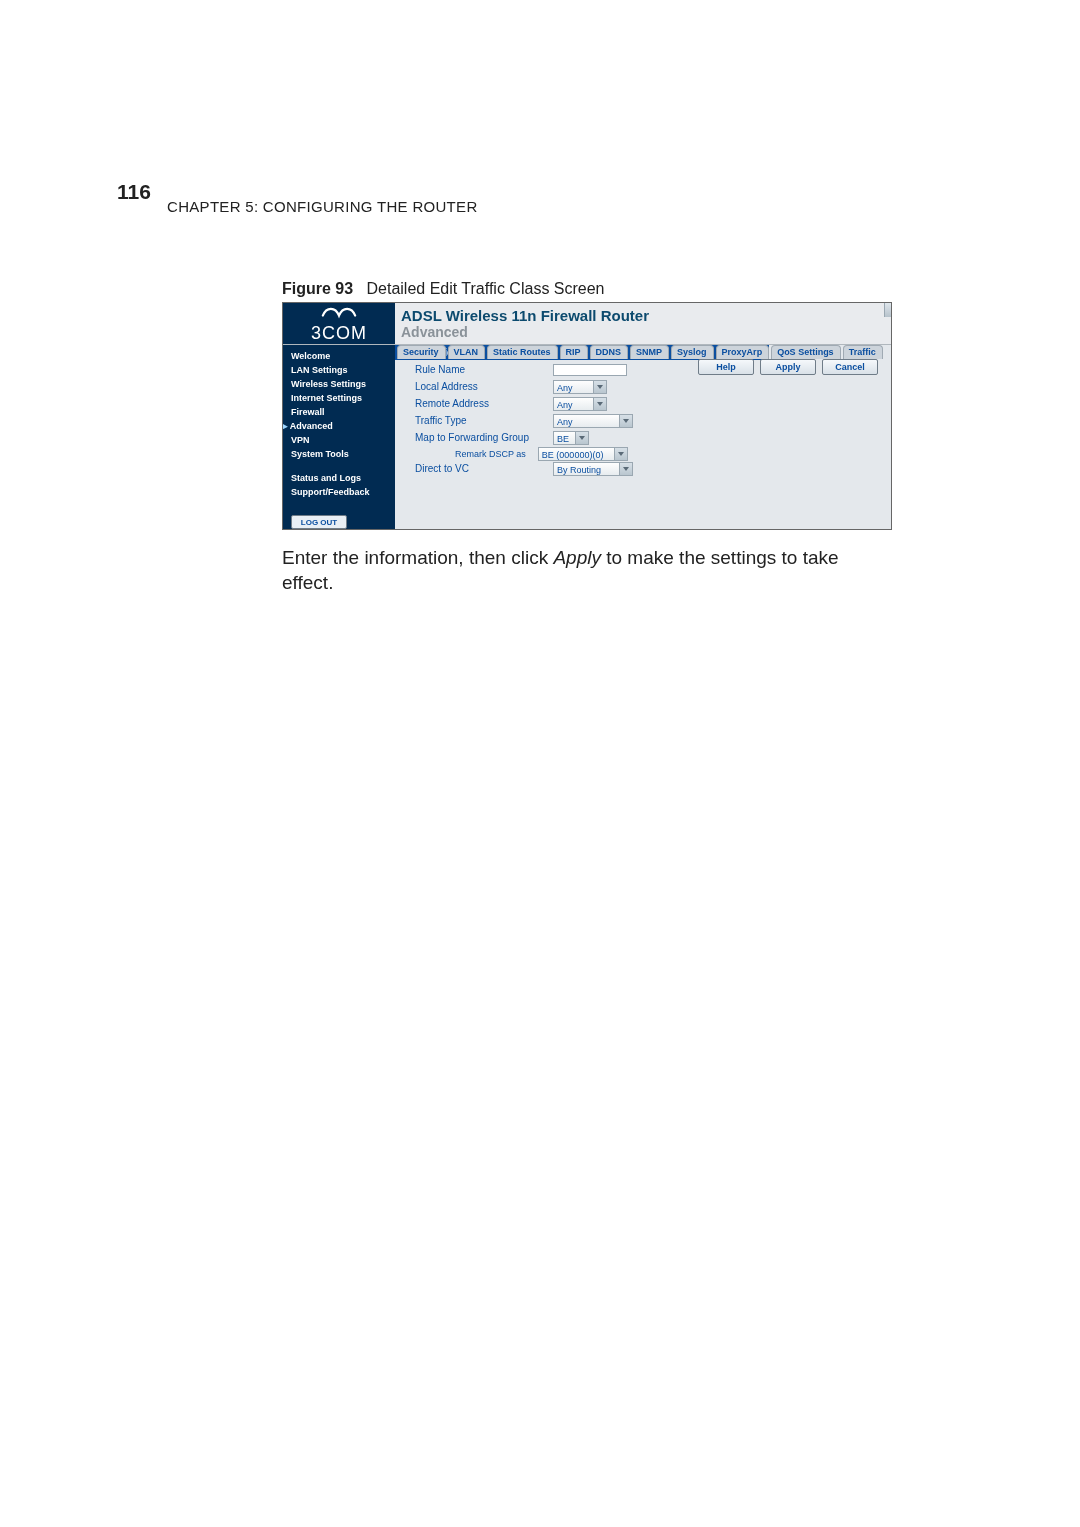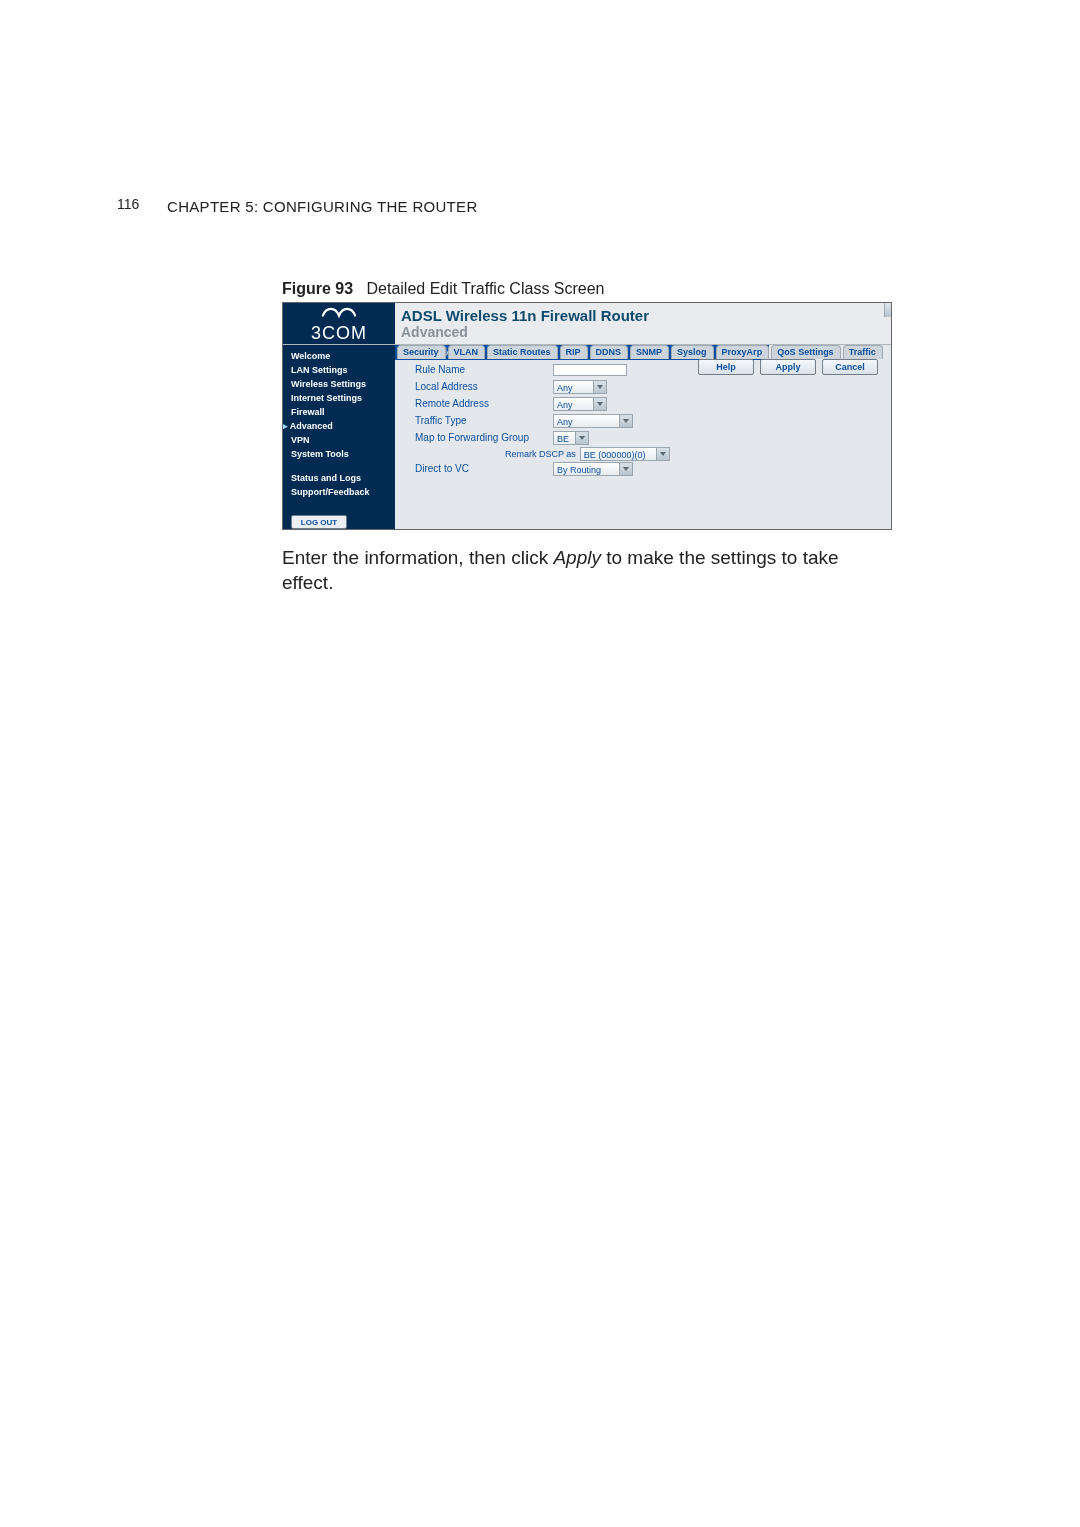--- a/index.html
+++ b/index.html
@@ -11,24 +11,24 @@
     font-family: Arial, Helvetica, sans-serif;
     color: #222;
   }
   .page {
     position: relative;
     width: 1080px;
     height: 1527px;
   }
   .page-number {
     position: absolute;
-    top: 196px;
+    top: 180px;
     left: 117px;
-    font-size: 14px;
-    font-weight: normal;
+    font-size: 21px;
+    font-weight: bold;
   }
   .chapter-header {
     position: absolute;
     top: 198px;
     left: 167px;
     font-size: 15px;
     letter-spacing: 0.3px;
   }
   .chapter-header .smallcap {
     font-variant: small-caps;
@@ -236,24 +236,24 @@
     position: absolute;
     right: 3px;
     top: 4px;
     width: 0; height: 0;
     border-left: 3px solid transparent;
     border-right: 3px solid transparent;
     border-top: 4px solid #5a6a77;
     z-index: 1;
   }
   .subrow {
-    padding-left: 106px;
+    padding-left: 56px;
     display: flex;
     align-items: center;
-    gap: 4px;
+    gap: 12px;
     font-size: 9px;
     margin-top: 2px;
   }
   .subrow-label { padding-left: 4px; }
 
   .action-col {
     position: absolute;
     right: 13px;
     top: 14px;
     display: flex;

